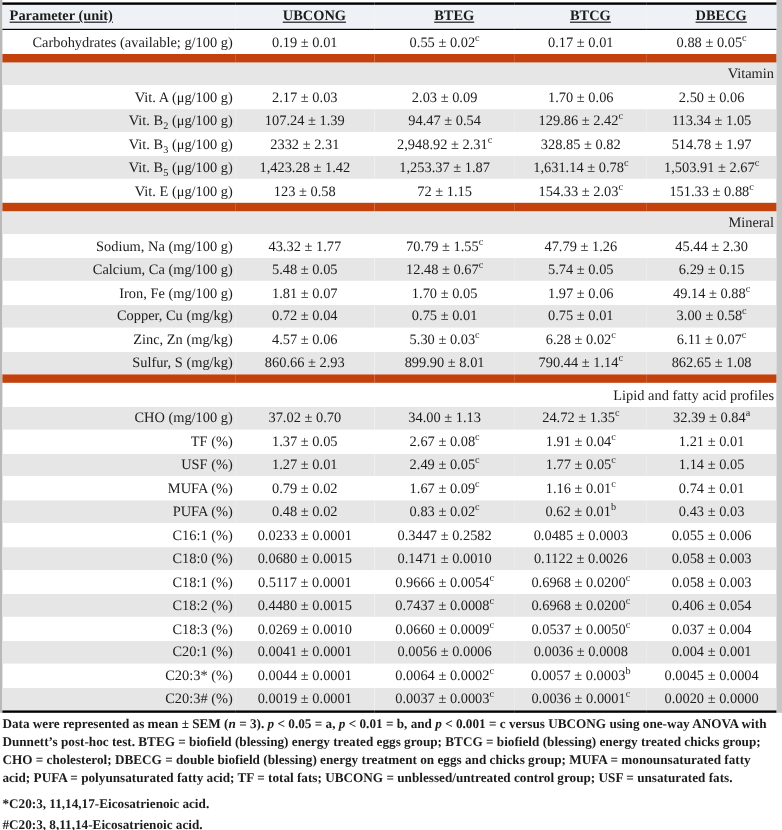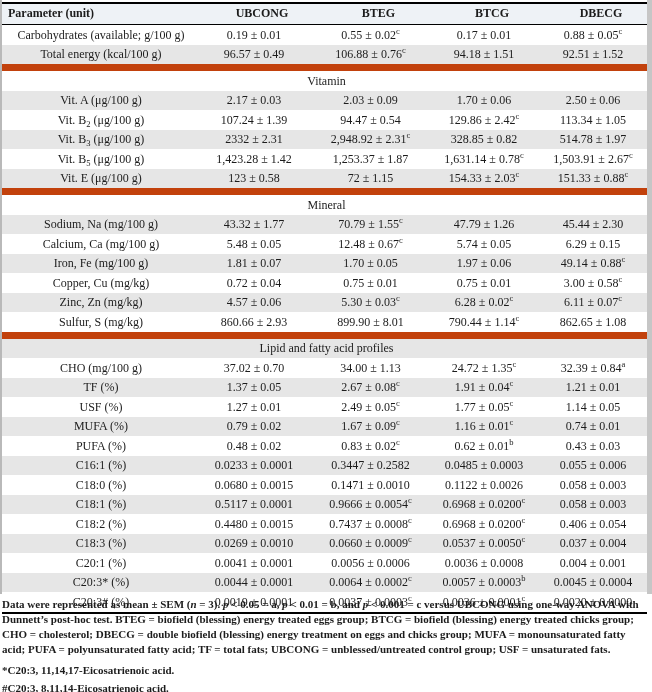--- a/index.html
+++ b/index.html
@@ -42,31 +42,32 @@
     font-size: 12px;
   }
   thead tr {
     background: #eef2f6;
     border-bottom: 1px solid #000;
   }
   th {
     font-weight: bold;
     padding: 2px 2px 3px 18px;
     text-align: center;
+    text-decoration: underline;
   }
   th.label-col { text-align: left; padding-left: 6px; }
   td {
     padding: 2.5px 2px;
     line-height: 14.5px;
     text-align: center;
     white-space: nowrap;
     overflow: hidden;
   }
   td.label-cell {
-    text-align: center;
+    text-align: right;
     padding-left: 6px;
   }
   tbody tr:nth-child(even) { background: #e6e6e6; }
   tr.section-row { border-top: 7px solid #c2410c; }
   sup { font-size: 8.5px; line-height: 0; vertical-align: super; }
   sub { font-size: 8.5px; line-height: 0; vertical-align: sub; }
   .footnotes {
     position: absolute;
     top: 597px;
     left: 2px;
@@ -103,27 +104,20 @@
         </tr>
     </thead>
     <tbody id="table-body">
         <tr>
           <td class="label-cell">Carbohydrates (available; g/100 g)</td>
           <td class="value-cell">0.19 ± 0.01</td>
           <td class="value-cell">0.55 ± 0.02<sup>c</sup></td>
           <td class="value-cell">0.17 ± 0.01</td>
           <td class="value-cell">0.88 ± 0.05<sup>c</sup></td>
         </tr>
-        <tr>
-          <td class="label-cell">Total energy (kcal/100 g)</td>
-          <td class="value-cell">96.57 ± 0.49</td>
-          <td class="value-cell">106.88 ± 0.76<sup>c</sup></td>
-          <td class="value-cell">94.18 ± 1.51</td>
-          <td class="value-cell">92.51 ± 1.52</td>
-        </tr>
         <tr class="section-row">
           <td colspan="5" class="label-cell">Vitamin</td>
         </tr>
         <tr>
           <td class="label-cell">Vit. A (μg/100 g)</td>
           <td class="value-cell">2.17 ± 0.03</td>
           <td class="value-cell">2.03 ± 0.09</td>
           <td class="value-cell">1.70 ± 0.06</td>
           <td class="value-cell">2.50 ± 0.06</td>
         </tr>

